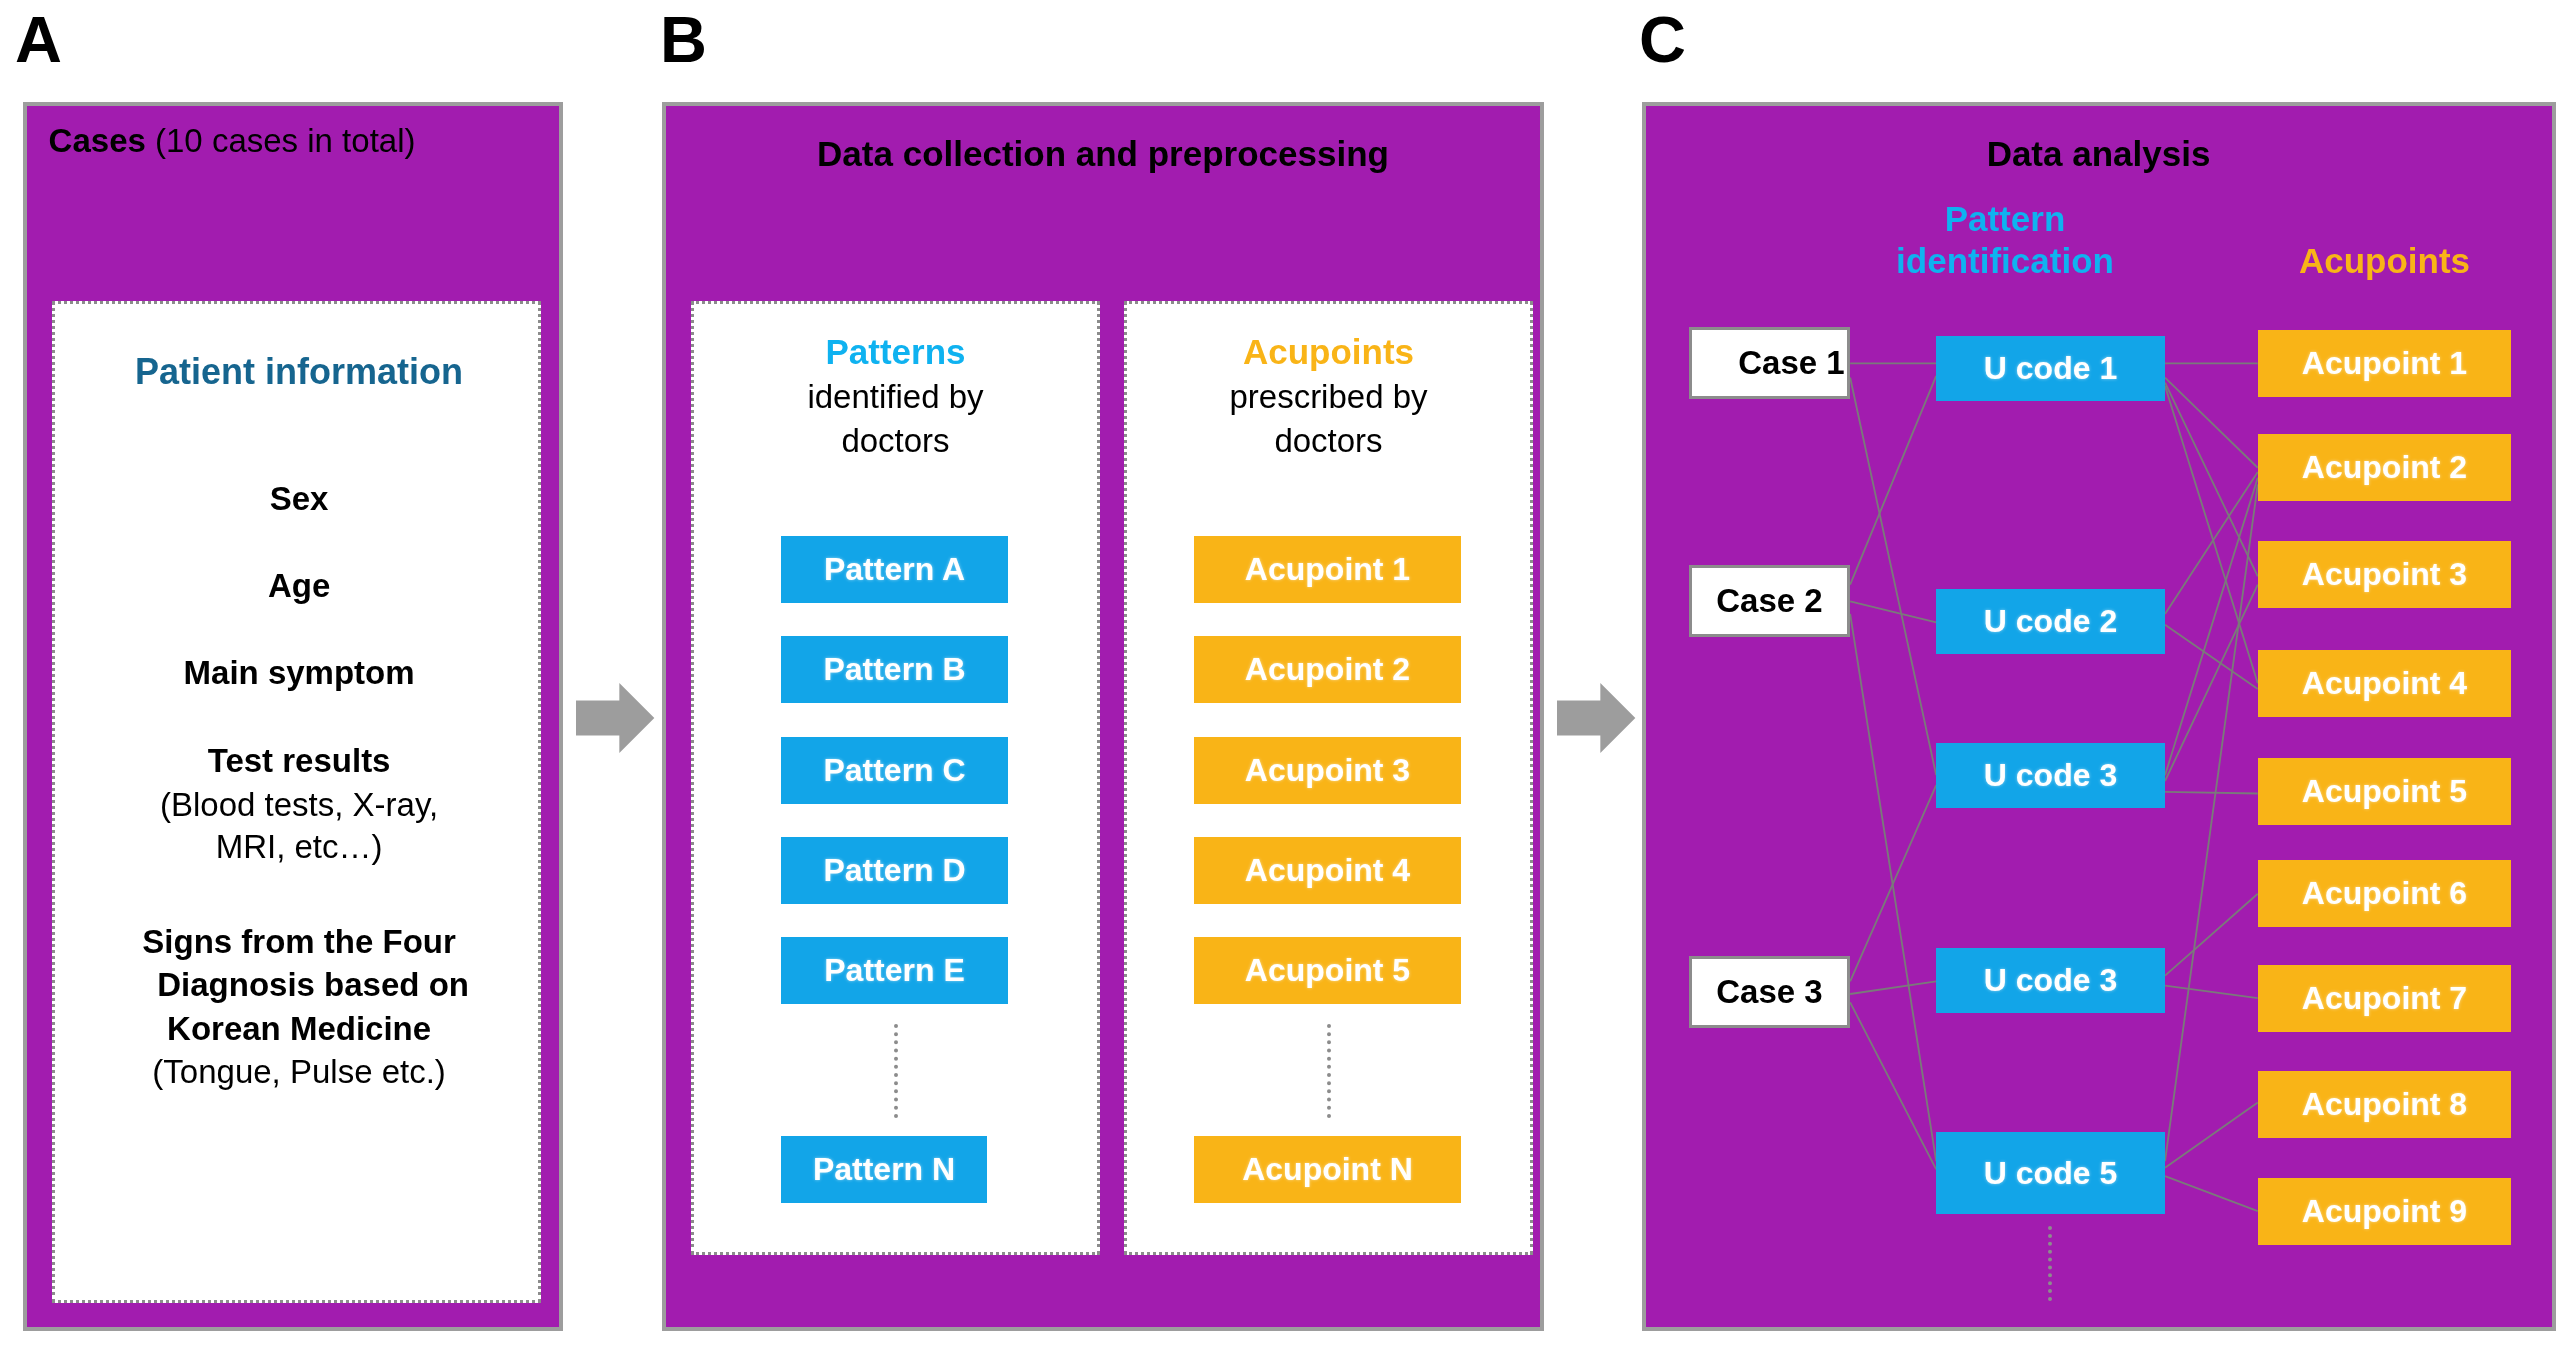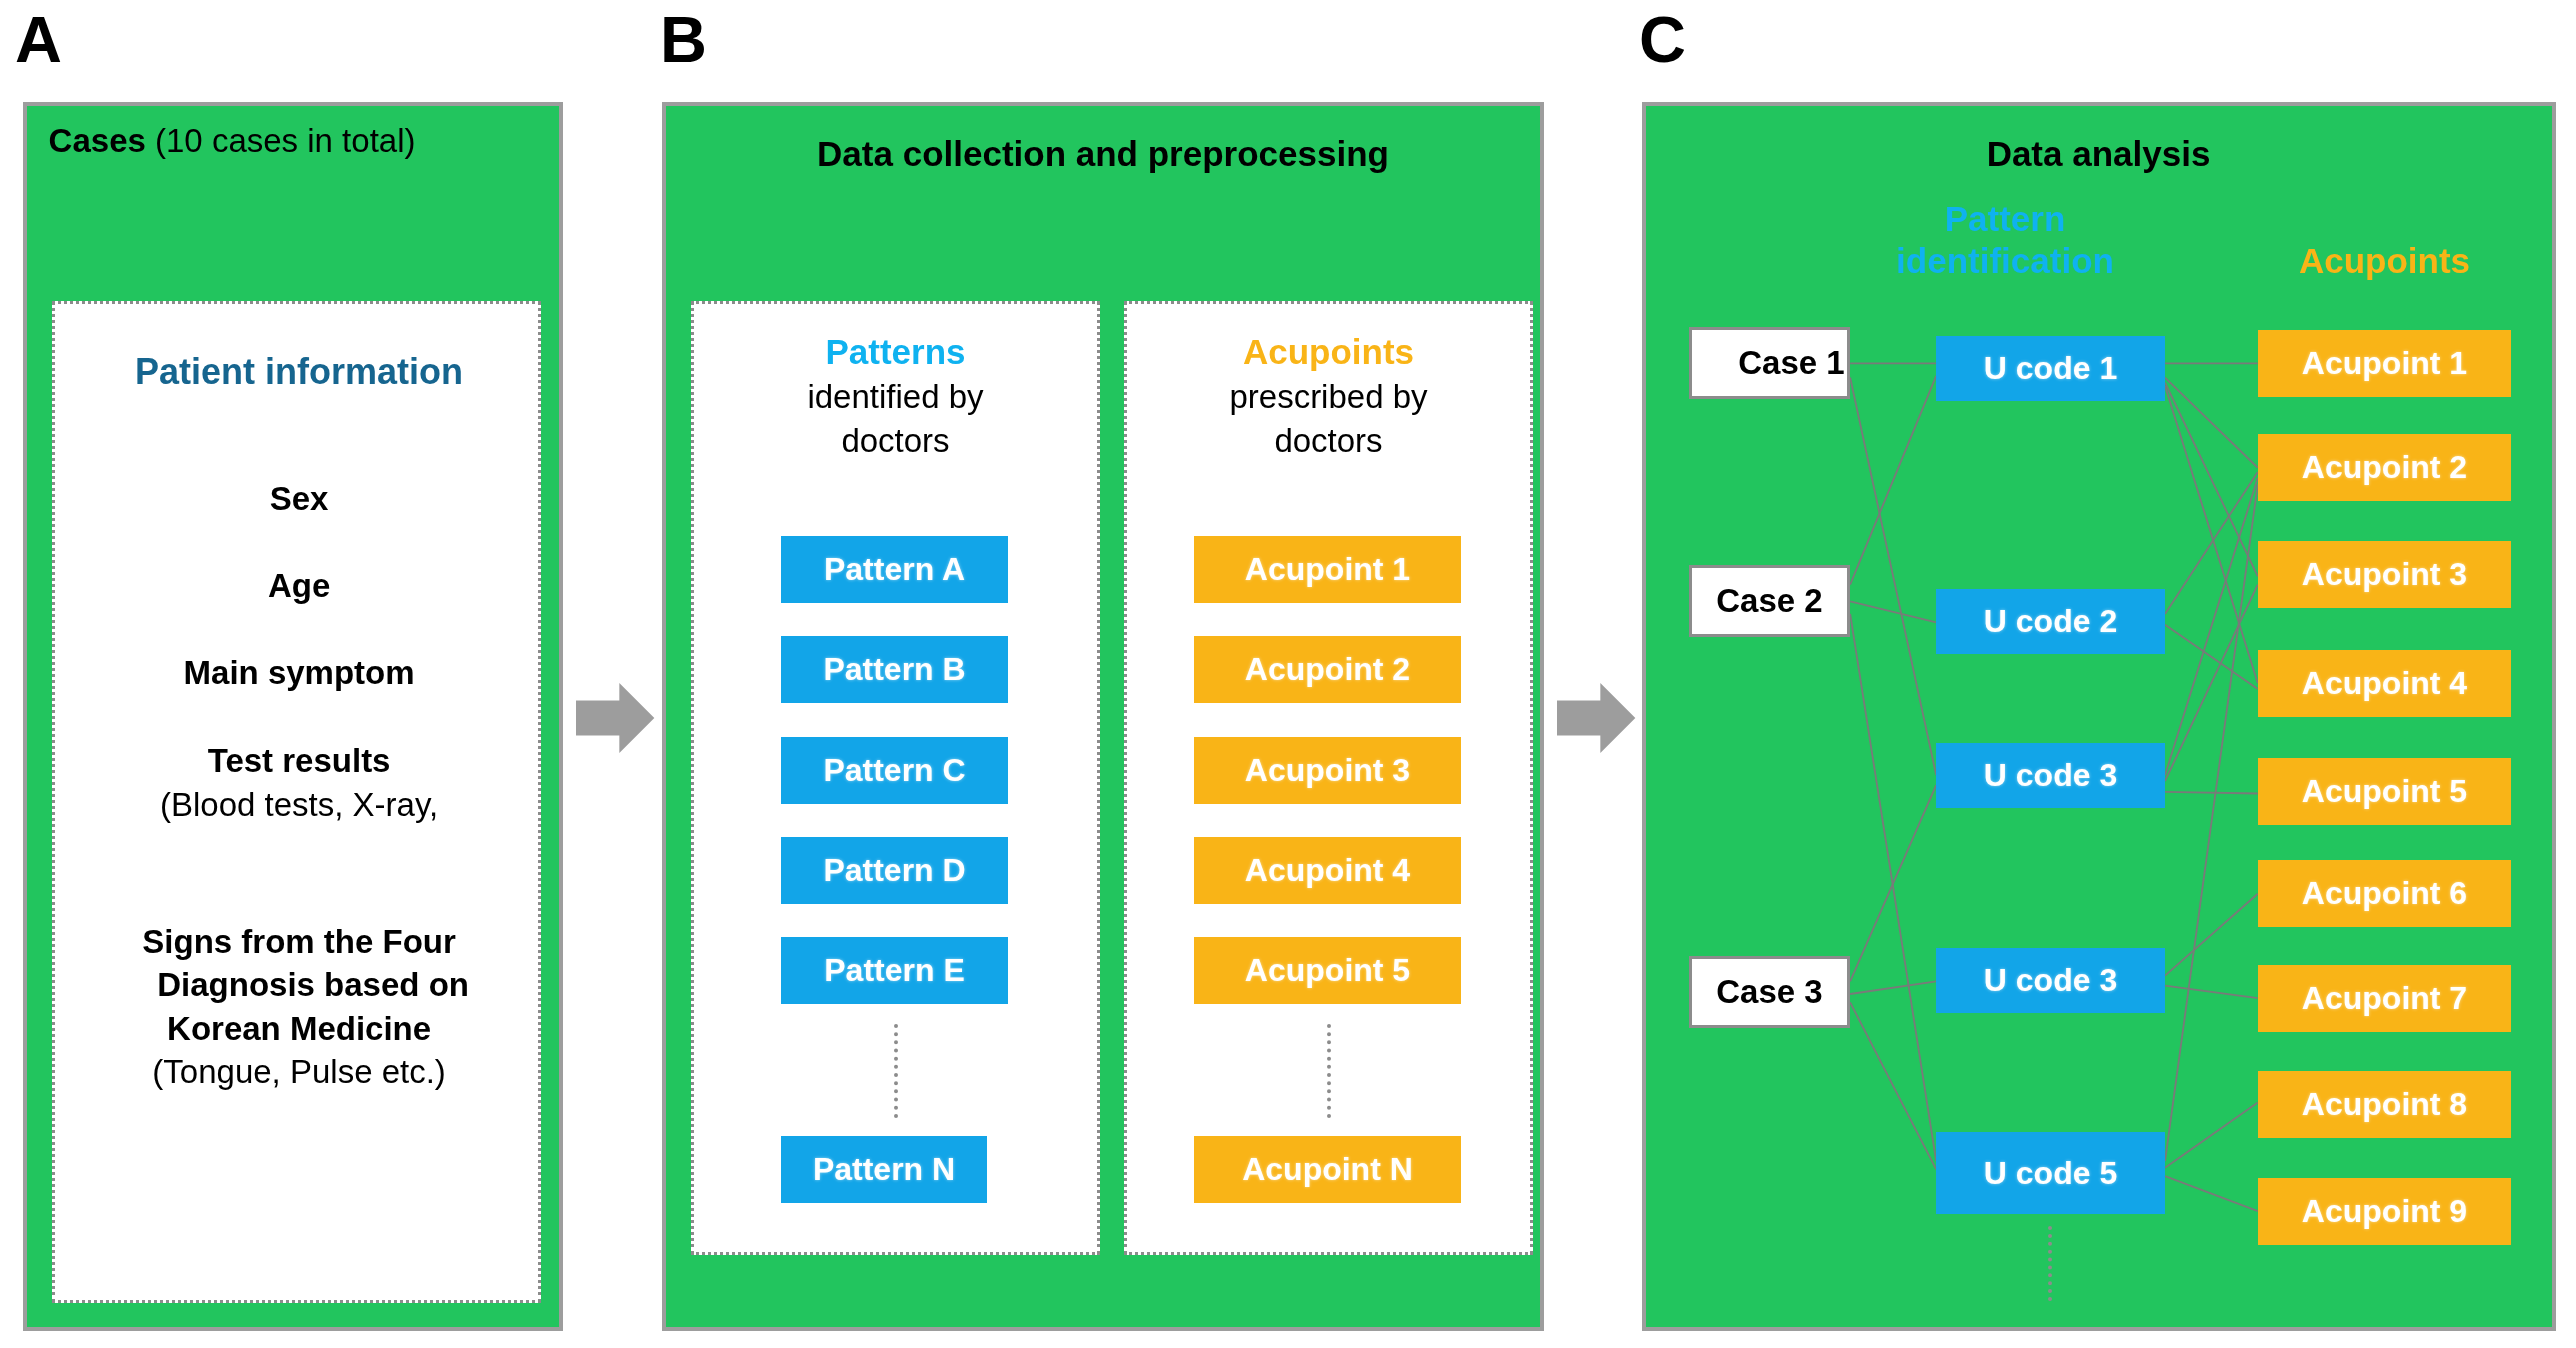--- a/index.html
+++ b/index.html
@@ -23,21 +23,21 @@
     font-weight: bold;
     color: #000;
     line-height: 1;
     letter-spacing: -0.8px;
   }
 
   
   .panel {
     position: absolute;
     border: 4.2px solid #9d9d9d;
-    background: #22c55e;
+    background: #a21caf;
     padding-left: 20px;
   }
 
   
   .dotted-box {
     position: absolute;
     border: 3.3px dotted #8c8c8c;
     background: #ffffff;
   }
 
@@ -144,20 +144,21 @@
       <div class="txt patient-info-head" style="left:0; top:48px; width:489px;">Patient information</div>
 
       <div class="txt field-bold" style="left:0; top:177px; width:489px;">Sex</div>
 
       <div class="txt field-bold" style="left:0; top:264px; width:489px;">Age</div>
 
       <div class="txt field-bold" style="left:0; top:351px; width:489px;">Main symptom</div>
 
       <div class="txt field-bold" style="left:0; top:439px; width:489px;">Test results</div>
       <div class="txt field-reg" style="left:0; top:483px; width:489px;">(Blood tests, X-ray,</div>
+      <div class="txt field-reg" style="left:0; top:525px; width:489px;">MRI, etc…)</div>
 
       <div class="txt field-bold" style="left:0; top:620px; width:489px;">Signs from the Four</div>
       <div class="txt field-bold" style="left:14px; top:663px; width:489px;">Diagnosis based on</div>
       <div class="txt field-bold" style="left:0; top:707px; width:489px;">Korean Medicine</div>
       <div class="txt field-reg" style="left:0; top:750px; width:489px;">(Tongue, Pulse etc.)</div>
     </div>
   </div>
 
   <div class="arrow" style="left:576px; top:678px;">
     <svg width="80" height="80" viewBox="0 0 96 96">

